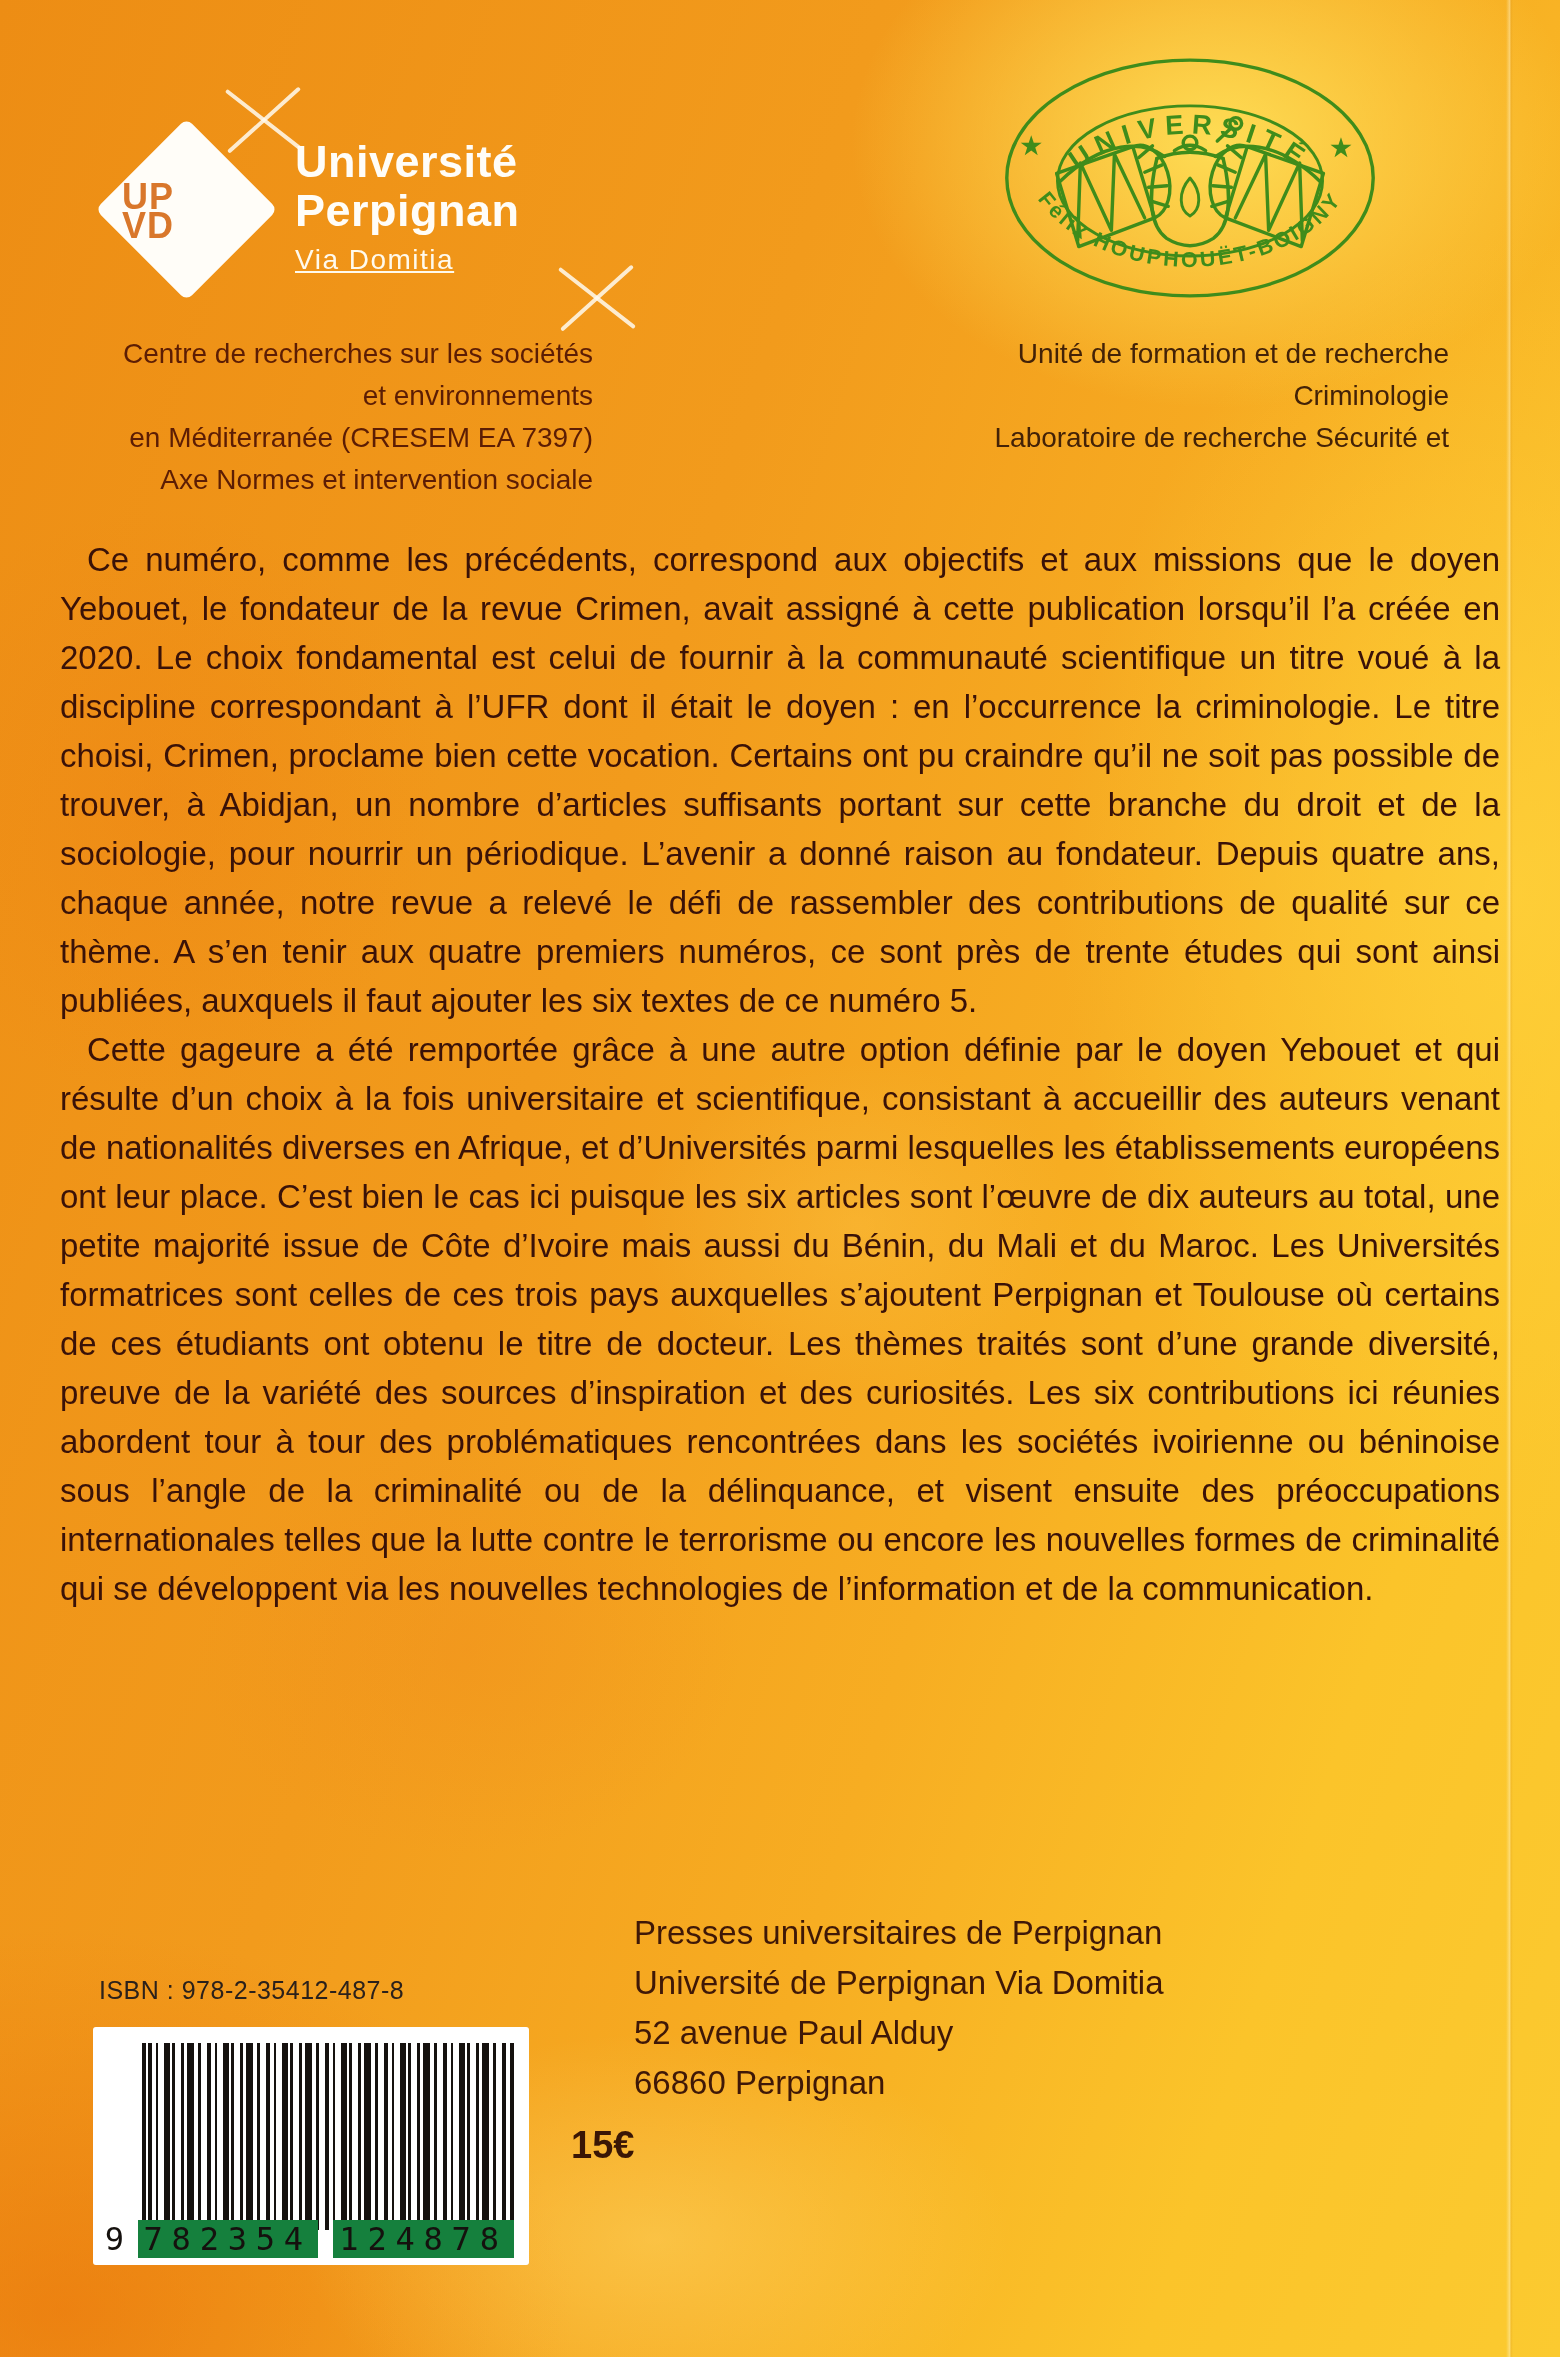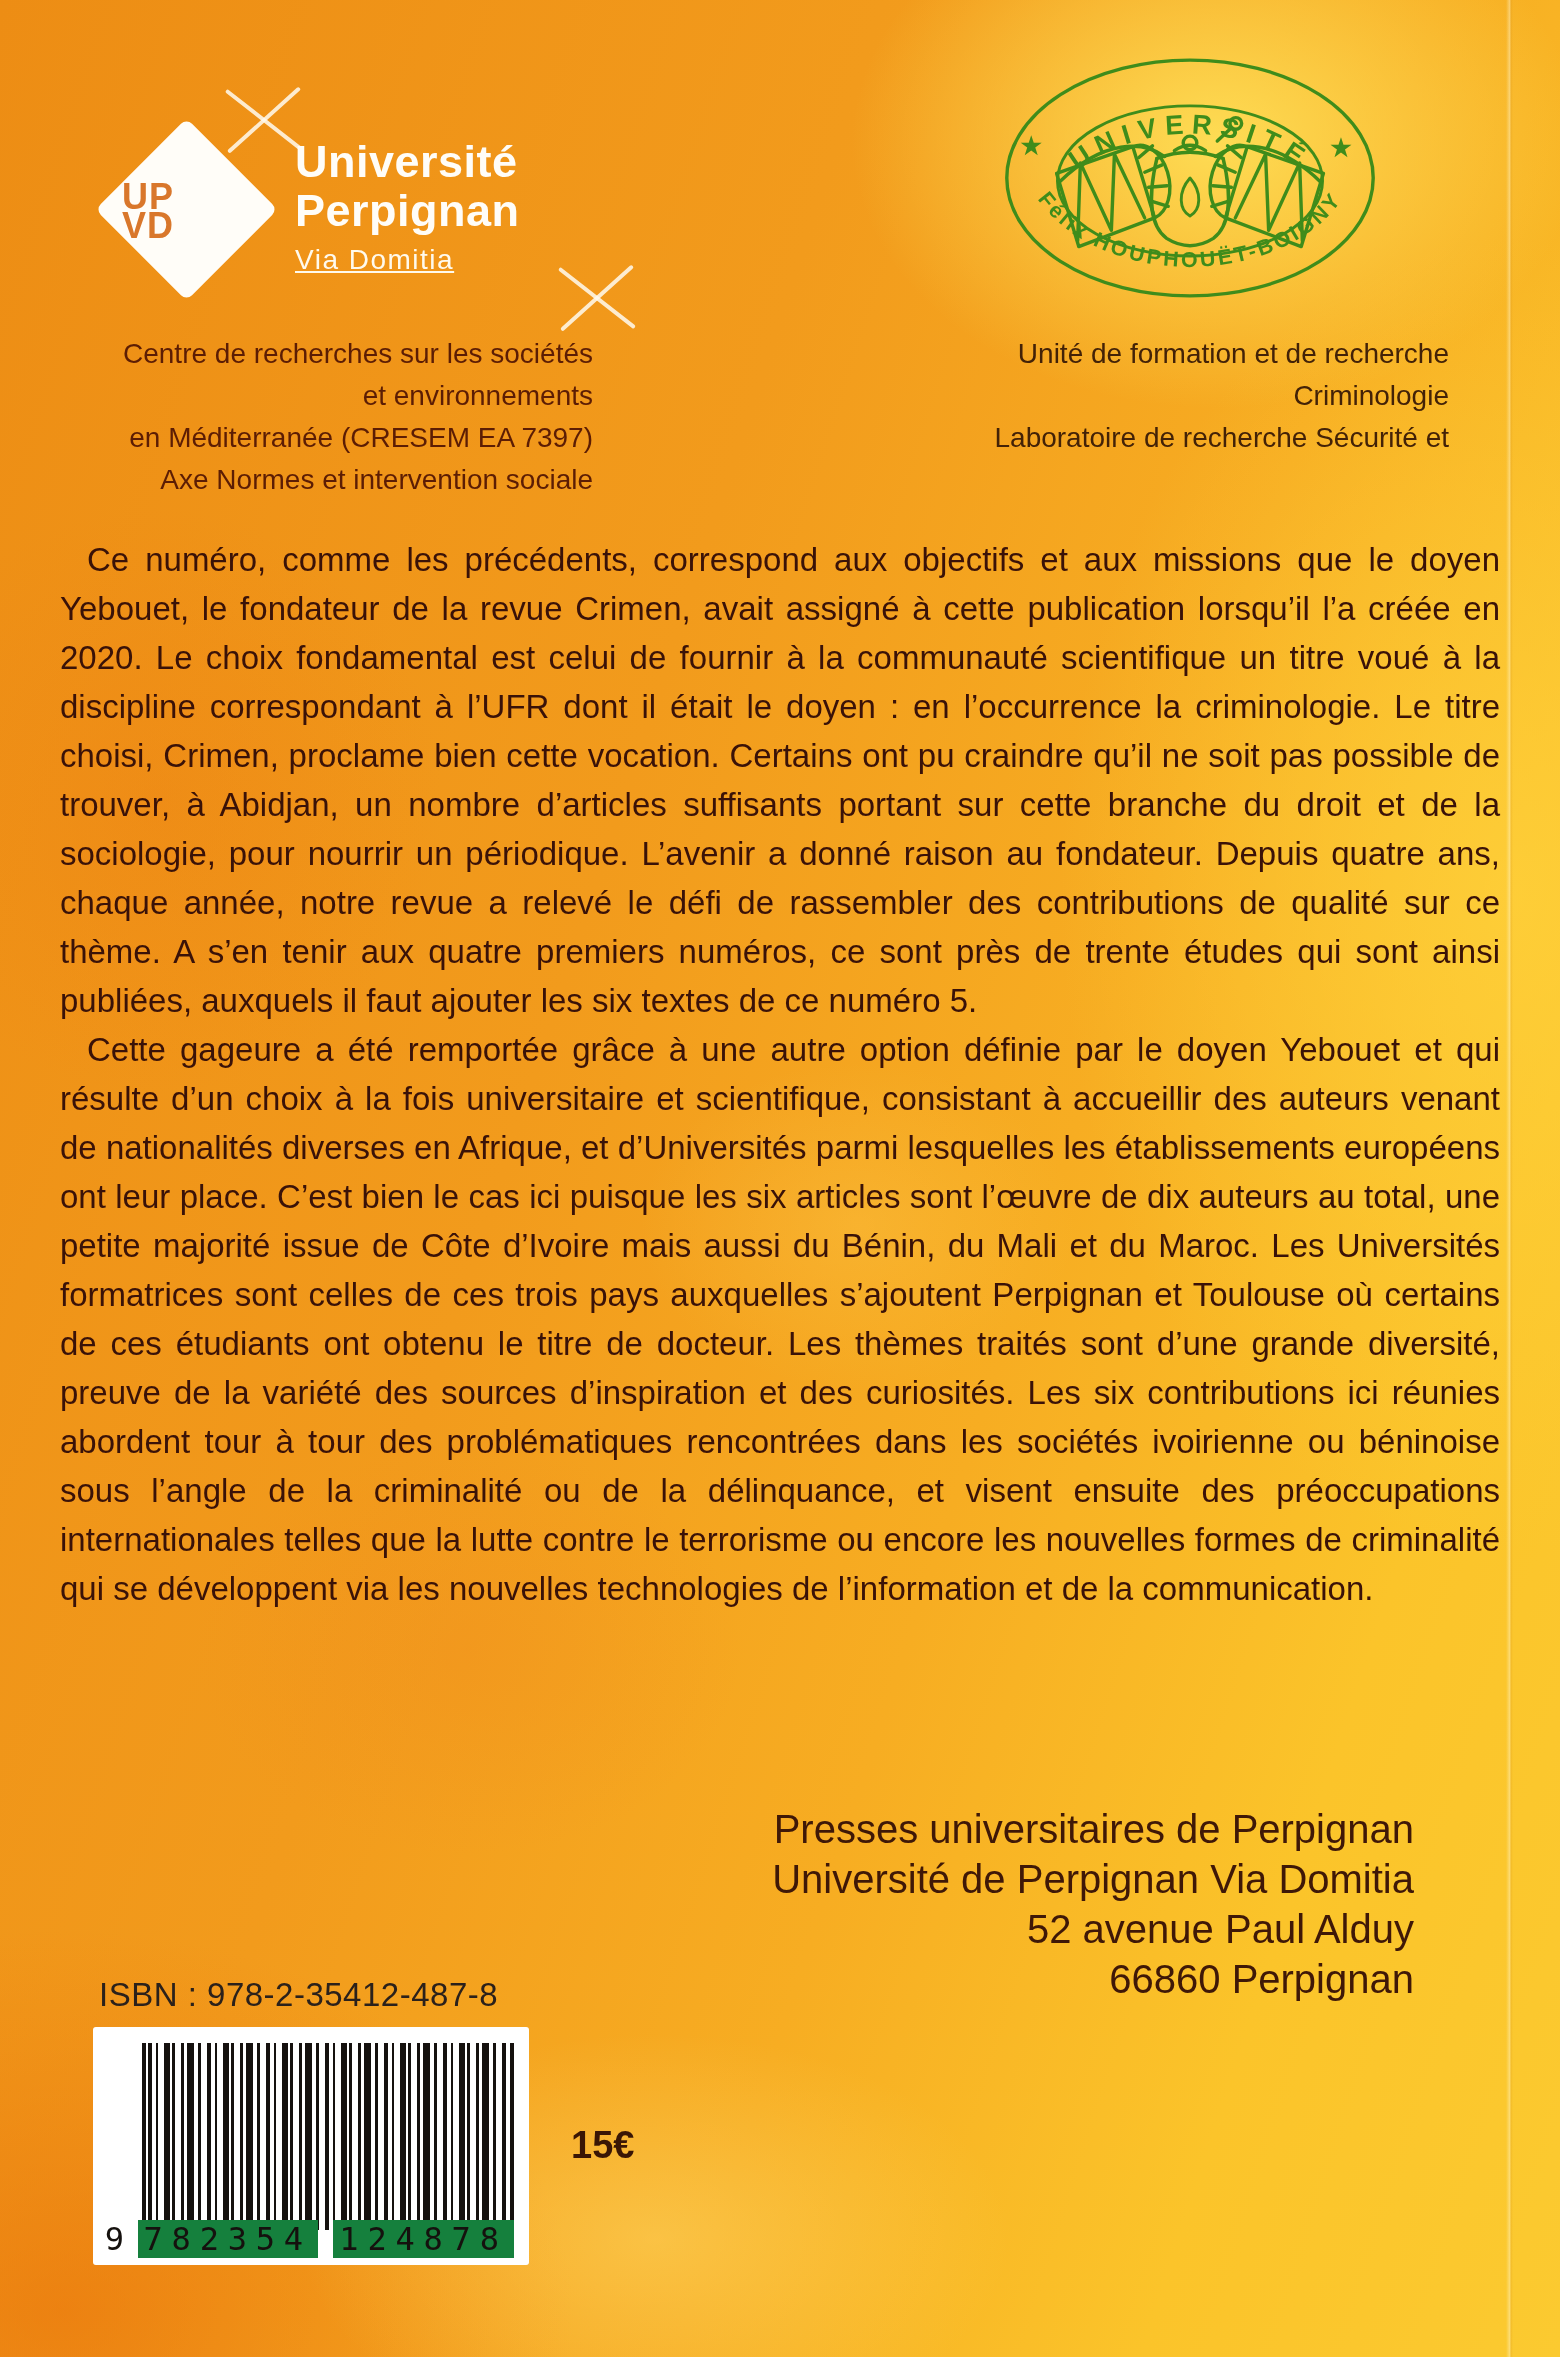--- a/index.html
+++ b/index.html
@@ -38,23 +38,23 @@
   .affil{position:absolute;top:333px;width:534px;text-align:right;font-size:28px;line-height:42px;}
   .affil-left{left:59px;color:#5c1d04;}
   .affil-right{left:915px;color:#432207;}
   
   .seal{position:absolute;left:999px;top:55px;}
   
   .blurb{position:absolute;left:60px;top:535px;width:1440px;font-size:33px;line-height:49px;
     text-align:justify;color:#3a1208;}
   .blurb p{margin:0;text-indent:27px;}
   
-  .publisher{position:absolute;left:634px;top:1804px;width:780px;text-align:right;
-    font-size:40px;line-height:50px;color:#3f1807;}
-  .isbn{position:absolute;left:99px;top:1976px;font-size:33px;letter-spacing:0.5px;color:#2b211b;}
+  .publisher{position:absolute;left:634px;top:1908px;width:780px;text-align:left;
+    font-size:33px;line-height:50px;color:#3f1807;}
+  .isbn{position:absolute;left:99px;top:1976px;font-size:25px;letter-spacing:0.5px;color:#2b211b;}
   .price{position:absolute;left:571px;top:2124px;font-size:38px;font-weight:700;color:#3a1605;}
   .barcode{position:absolute;left:93px;top:2027px;width:436px;height:238px;background:#fff;border-radius:2.9px;}
   .bars{position:absolute;left:55px;top:15.6px;width:362px;height:187px;
     background:repeating-linear-gradient(90deg,
       #15110e 0 3.9px,  #fff 3.9px 7.8px,
       #15110e 7.8px 9.8px,#fff 9.8px 15.6px,
       #15110e 15.6px 21.5px,#fff 21.5px 24.4px,
       #15110e 24.4px 27px,#fff 27px 33px,
       #15110e 33px 36px,#fff 36px 39px,
       #15110e 39px 46px,#fff 46px 50px,

